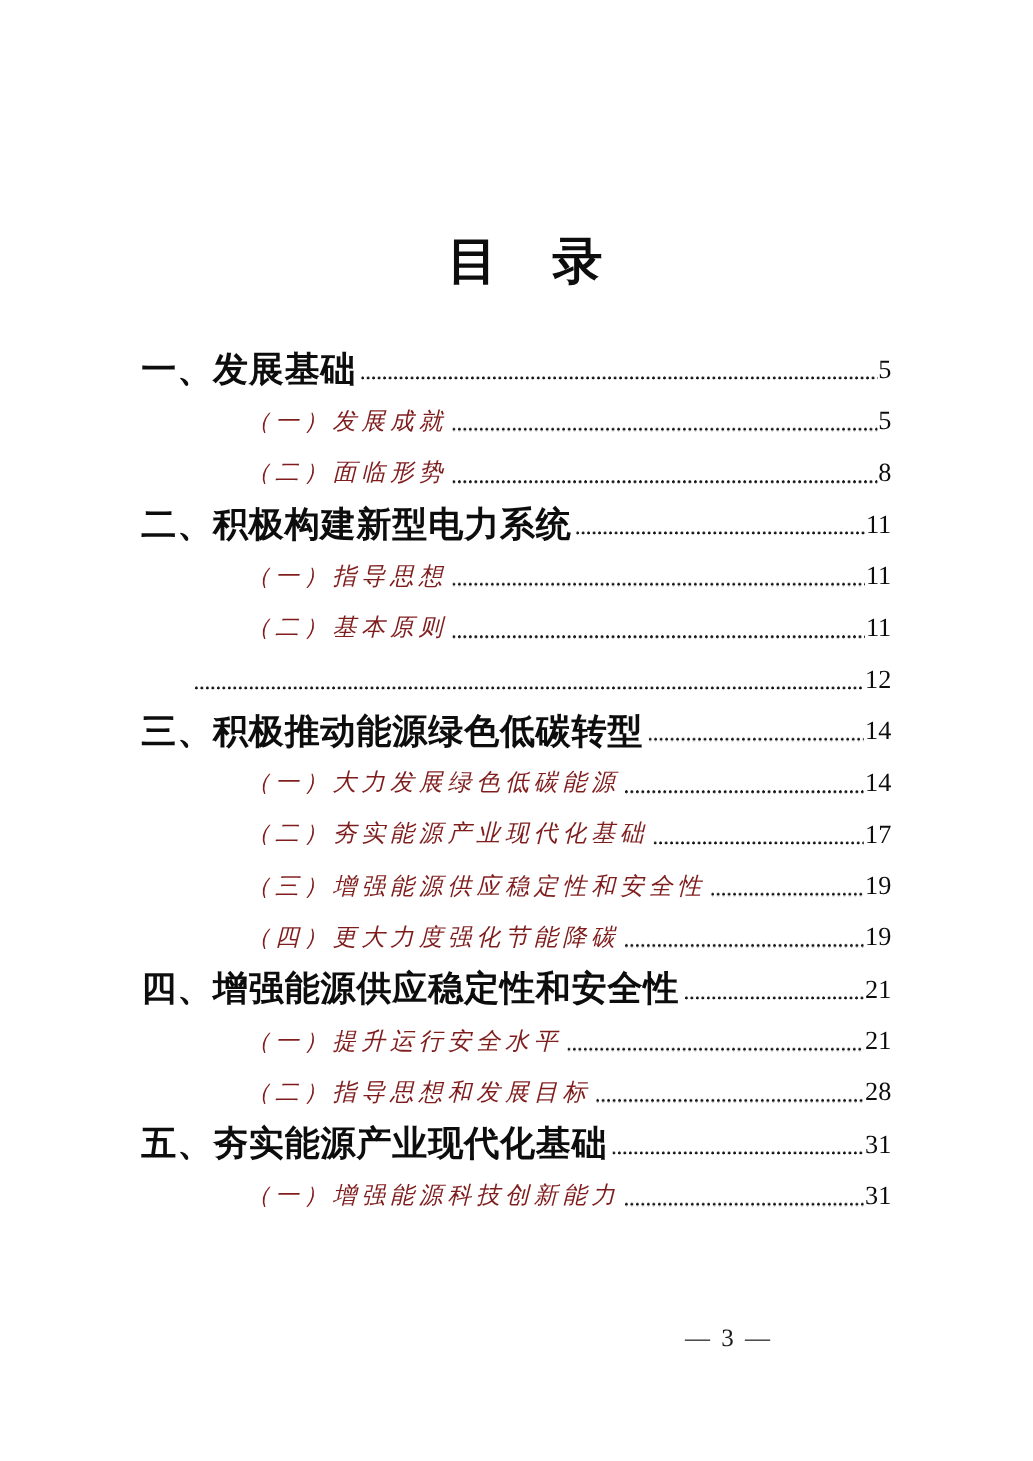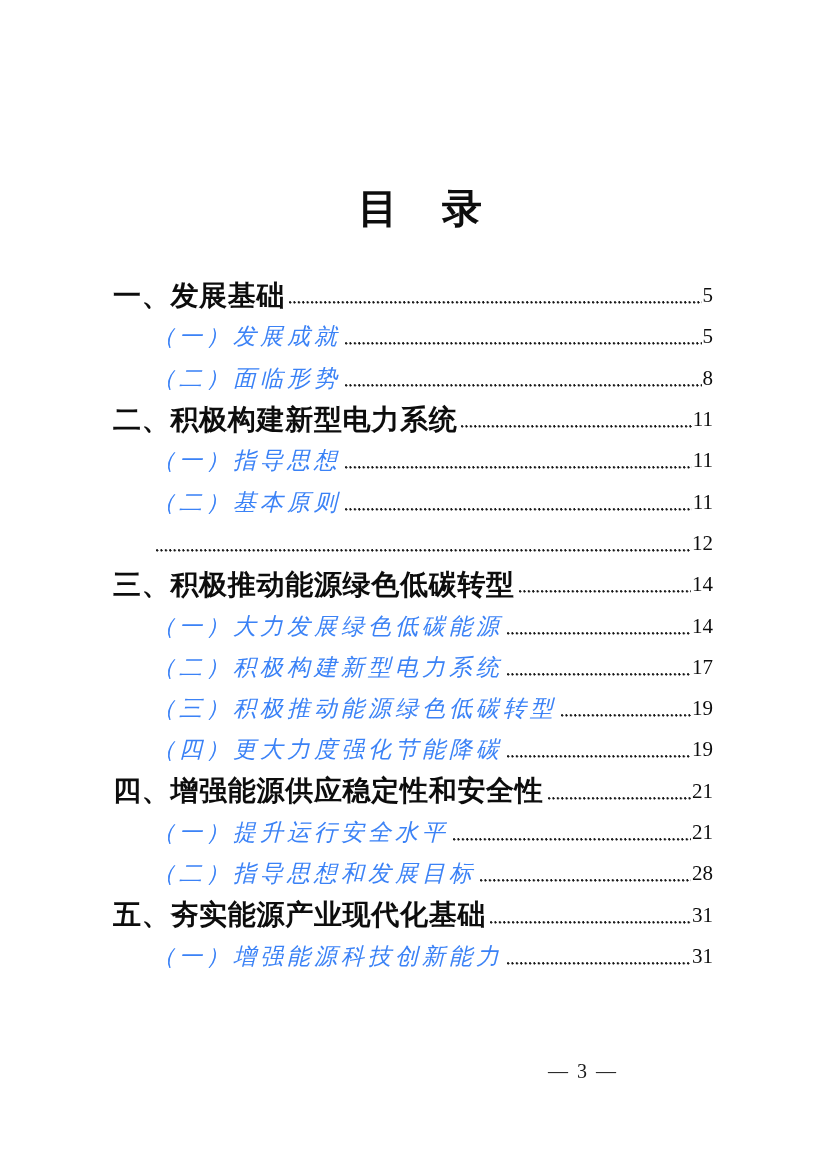--- a/index.html
+++ b/index.html
@@ -44,23 +44,24 @@
     font-family: "Liberation Sans", "DejaVu Sans", sans-serif;
     font-weight: bold;
     font-size: 28px;
     letter-spacing: 0.7px;
     color: #0d0d0d;
   }
   .toc-row.level-2 { padding-left: 39px; }
   .toc-row.level-2 .toc-label {
     font-family: "Liberation Serif", "DejaVu Serif", serif;
     font-style: italic;
-    font-size: 23px;
+    font-size: 19px;
     letter-spacing: 4px;
-    color: #3b82f6;
+    color: #7f1d1d;
+    margin-left: 45px;
   }
   .toc-leader {
     flex: 1;
     height: 3px;
     position: relative;
     top: 7px;
     margin: 0 1px 0 4px;
     background-image: radial-gradient(circle at 1.1px 1.4px, #141414 1px, transparent 1.35px);
     background-repeat: repeat-x;
     background-position: left bottom;
@@ -137,27 +138,27 @@
     <span class="toc-page">14</span>
   </div>
 
   <div class="toc-row level-2">
     <span class="toc-label">（一）大力发展绿色低碳能源</span>
     <span class="toc-leader"></span>
     <span class="toc-page">14</span>
   </div>
 
   <div class="toc-row level-2">
-    <span class="toc-label">（二）积极构建新型电力系统</span>
+    <span class="toc-label">（二）夯实能源产业现代化基础</span>
     <span class="toc-leader"></span>
     <span class="toc-page">17</span>
   </div>
 
   <div class="toc-row level-2">
-    <span class="toc-label">（三）积极推动能源绿色低碳转型</span>
+    <span class="toc-label">（三）增强能源供应稳定性和安全性</span>
     <span class="toc-leader"></span>
     <span class="toc-page">19</span>
   </div>
 
   <div class="toc-row level-2">
     <span class="toc-label">（四）更大力度强化节能降碳</span>
     <span class="toc-leader"></span>
     <span class="toc-page">19</span>
   </div>
 

